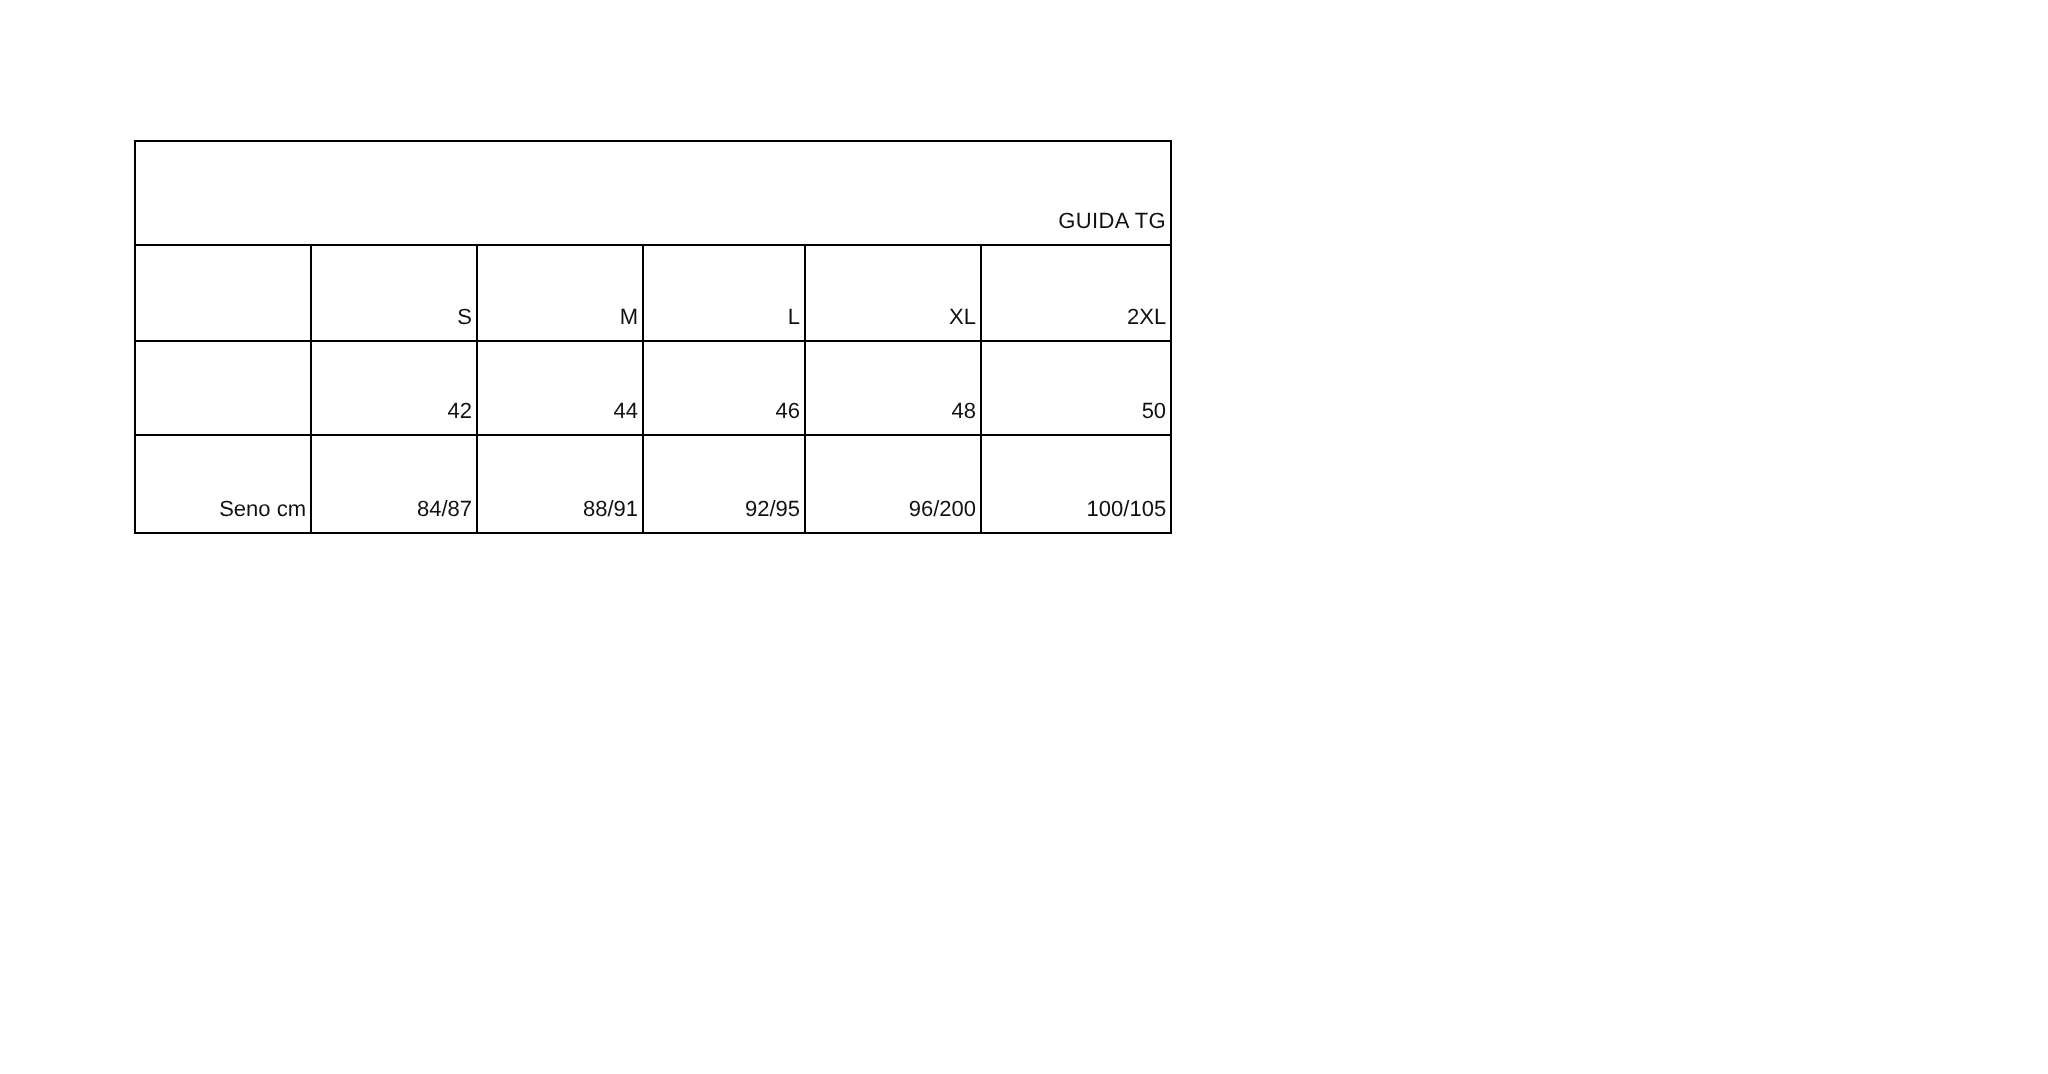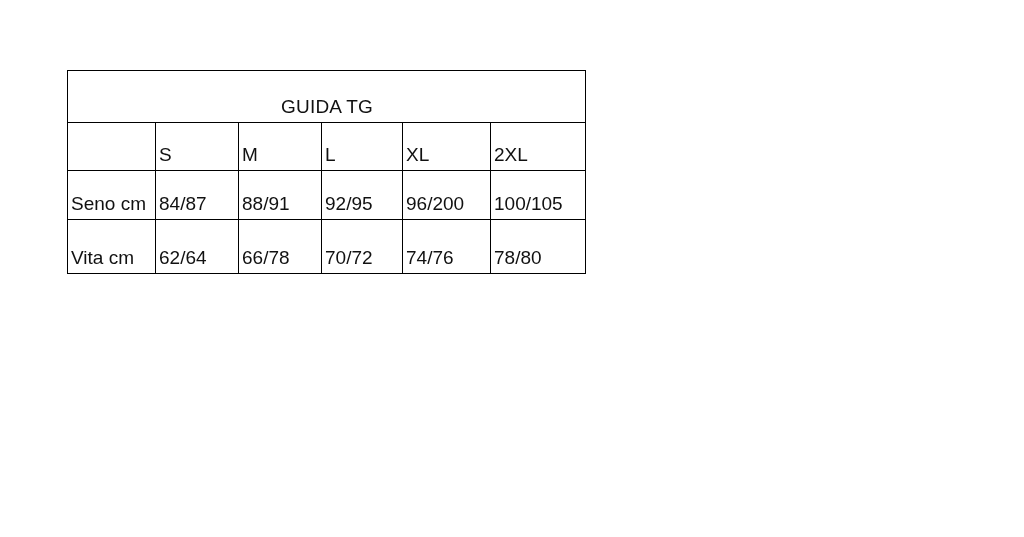--- a/index.html
+++ b/index.html
@@ -21,25 +21,26 @@
     width: 518px;
     border-collapse: collapse;
     table-layout: fixed;
     color: #111111;
   }
 
   table.size-guide td {
     border: 1.5px solid #000000;
     vertical-align: bottom;
     padding: 0 2px 3px 3px;
-    font-size: 19px;
+    font-size: 11px;
     line-height: 1.25;
     font-weight: 400;
     overflow: hidden;
     white-space: normal;
+    text-align: right;
   }
 
   td.title-cell {
     text-align: center;
     vertical-align: bottom;
     font-weight: 700;
     font-size: 16px;
     padding-bottom: 9px;
     letter-spacing: 0.2px;
   }
@@ -79,35 +80,35 @@
       <tr class="r1">
         <td class="row-label"></td>
         <td>S</td>
         <td>M</td>
         <td>L</td>
         <td>XL</td>
         <td>2XL</td>
       </tr>
 
 
+      <tr class="r3">
+        <td class="row-label"></td>
+        <td>42</td>
+        <td>44</td>
+        <td>46</td>
+        <td>48</td>
+        <td>50</td>
+      </tr>
 
       <tr class="r4">
         <td class="row-label">Seno cm</td>
         <td>84/87</td>
         <td>88/91</td>
         <td>92/95</td>
         <td>96/200</td>
         <td>100/105</td>
       </tr>
 
 
-      <tr class="r6">
-        <td class="row-label">Vita cm</td>
-        <td>62/64</td>
-        <td>66/78</td>
-        <td>70/72</td>
-        <td>74/76</td>
-        <td>78/80</td>
-      </tr>
 
     </tbody>
   </table>
 </div>
 
 </body></html>

